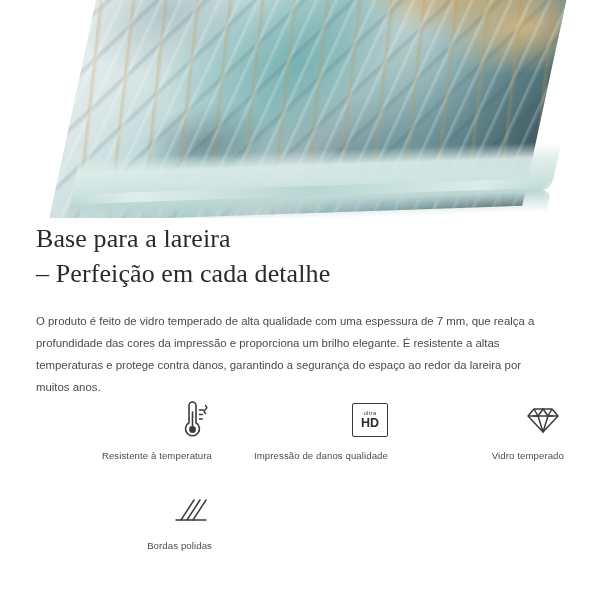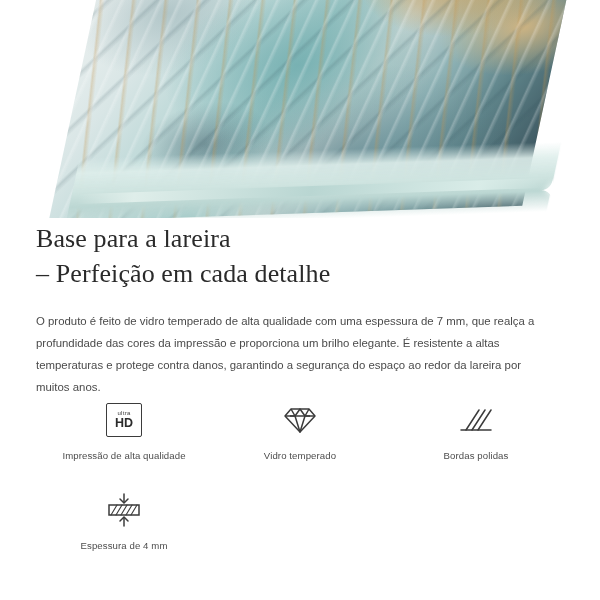--- a/index.html
+++ b/index.html
@@ -123,21 +123,21 @@
     top: 398px;
     width: 528px;
     display: grid;
     grid-template-columns: repeat(3, 1fr);
     grid-auto-rows: 84px;
     row-gap: 6px;
   }
   .feature {
     display: flex;
     flex-direction: column;
-    align-items: center;
+    align-items: flex-end;
     justify-content: flex-start;
   }
   .feature-icon {
     height: 44px;
     display: flex;
     align-items: center;
     justify-content: center;
   }
   .feature-label {
     margin-top: 8px;
@@ -185,29 +185,41 @@
   <div class="content">
     <h1 class="headline">
       <span>Base para a lareira</span>
       <span class="line2">– Perfeição em cada detalhe</span>
     </h1>
     <p class="body-copy">O produto é feito de vidro temperado de alta qualidade com uma espessura de 7 mm, que realça a profundidade das cores da impressão e proporciona um brilho elegante. É resistente a altas temperaturas e protege contra danos, garantindo a segurança do espaço ao redor da lareira por muitos anos.</p>
   </div>
 
   <div class="features">
 
+    <div class="feature">
+      <div class="feature-icon">
+        <svg width="40" height="42" viewBox="0 0 40 42" fill="none" stroke="#3b3b3b" stroke-width="1.6" stroke-linecap="round">
+          <path d="M17 6.5a3.5 3.5 0 0 1 7 0v17.2a7 7 0 1 1-7 0z"></path>
+          <circle cx="20.5" cy="30.5" r="3.4" fill="#3b3b3b" stroke="none"></circle>
+          <path d="M20.5 27.5V13"></path>
+          <path d="M27.5 11h4M27.5 15.5h2.8M27.5 20h2.8"></path>
+          <path d="M33.5 6.5c1.6 1.3 1.6 2.7 0 4s-1.6 2.7 0 4"></path>
+        </svg>
+      </div>
+      <div class="feature-label">Resistente à temperatura</div>
+    </div>
 
     <div class="feature">
       <div class="feature-icon">
         <div class="hd-badge">
           <span class="u">ultra</span>
           <span class="h">HD</span>
         </div>
       </div>
-      <div class="feature-label">Impressão de alta qualidade</div>
+      <div class="feature-label">Impressão de danos qualidade</div>
     </div>
 
 
     <div class="feature">
       <div class="feature-icon">
         <svg width="42" height="38" viewBox="0 0 42 38" fill="none" stroke="#3b3b3b" stroke-width="1.5" stroke-linejoin="round">
           <path d="M12 8h18l6 7-15 16L6 15z"></path>
           <path d="M6 15h30"></path>
           <path d="M12 8l4 7-5 0"></path>
           <path d="M30 8l-4 7 5 0"></path>
@@ -223,28 +235,15 @@
         <svg width="42" height="36" viewBox="0 0 42 36" fill="none" stroke="#3b3b3b" stroke-width="1.5" stroke-linecap="round">
           <path d="M6 28h30"></path>
           <path d="M11 28L24 8"></path>
           <path d="M17 28L30 8"></path>
           <path d="M23 28L36 8"></path>
         </svg>
       </div>
       <div class="feature-label">Bordas polidas</div>
     </div>
 
-    <div class="feature">
-      <div class="feature-icon">
-        <svg width="44" height="40" viewBox="0 0 44 40" fill="none" stroke="#3b3b3b" stroke-width="1.5" stroke-linecap="round">
-          <path d="M22 4v8"></path>
-          <path d="M18 9l4 4 4-4"></path>
-          <path d="M22 36v-8"></path>
-          <path d="M18 31l4-4 4 4"></path>
-          <rect x="7" y="15" width="30" height="10" stroke="#3b3b3b" stroke-width="1.5"></rect>
-          <path d="M9 25l6-10M14 25l6-10M19 25l6-10M24 25l6-10M29 25l6-10" stroke-width="1.1"></path>
-        </svg>
-      </div>
-      <div class="feature-label">Espessura de 4 mm</div>
-    </div>
 
   </div>
 </div>
 
 </body></html>

